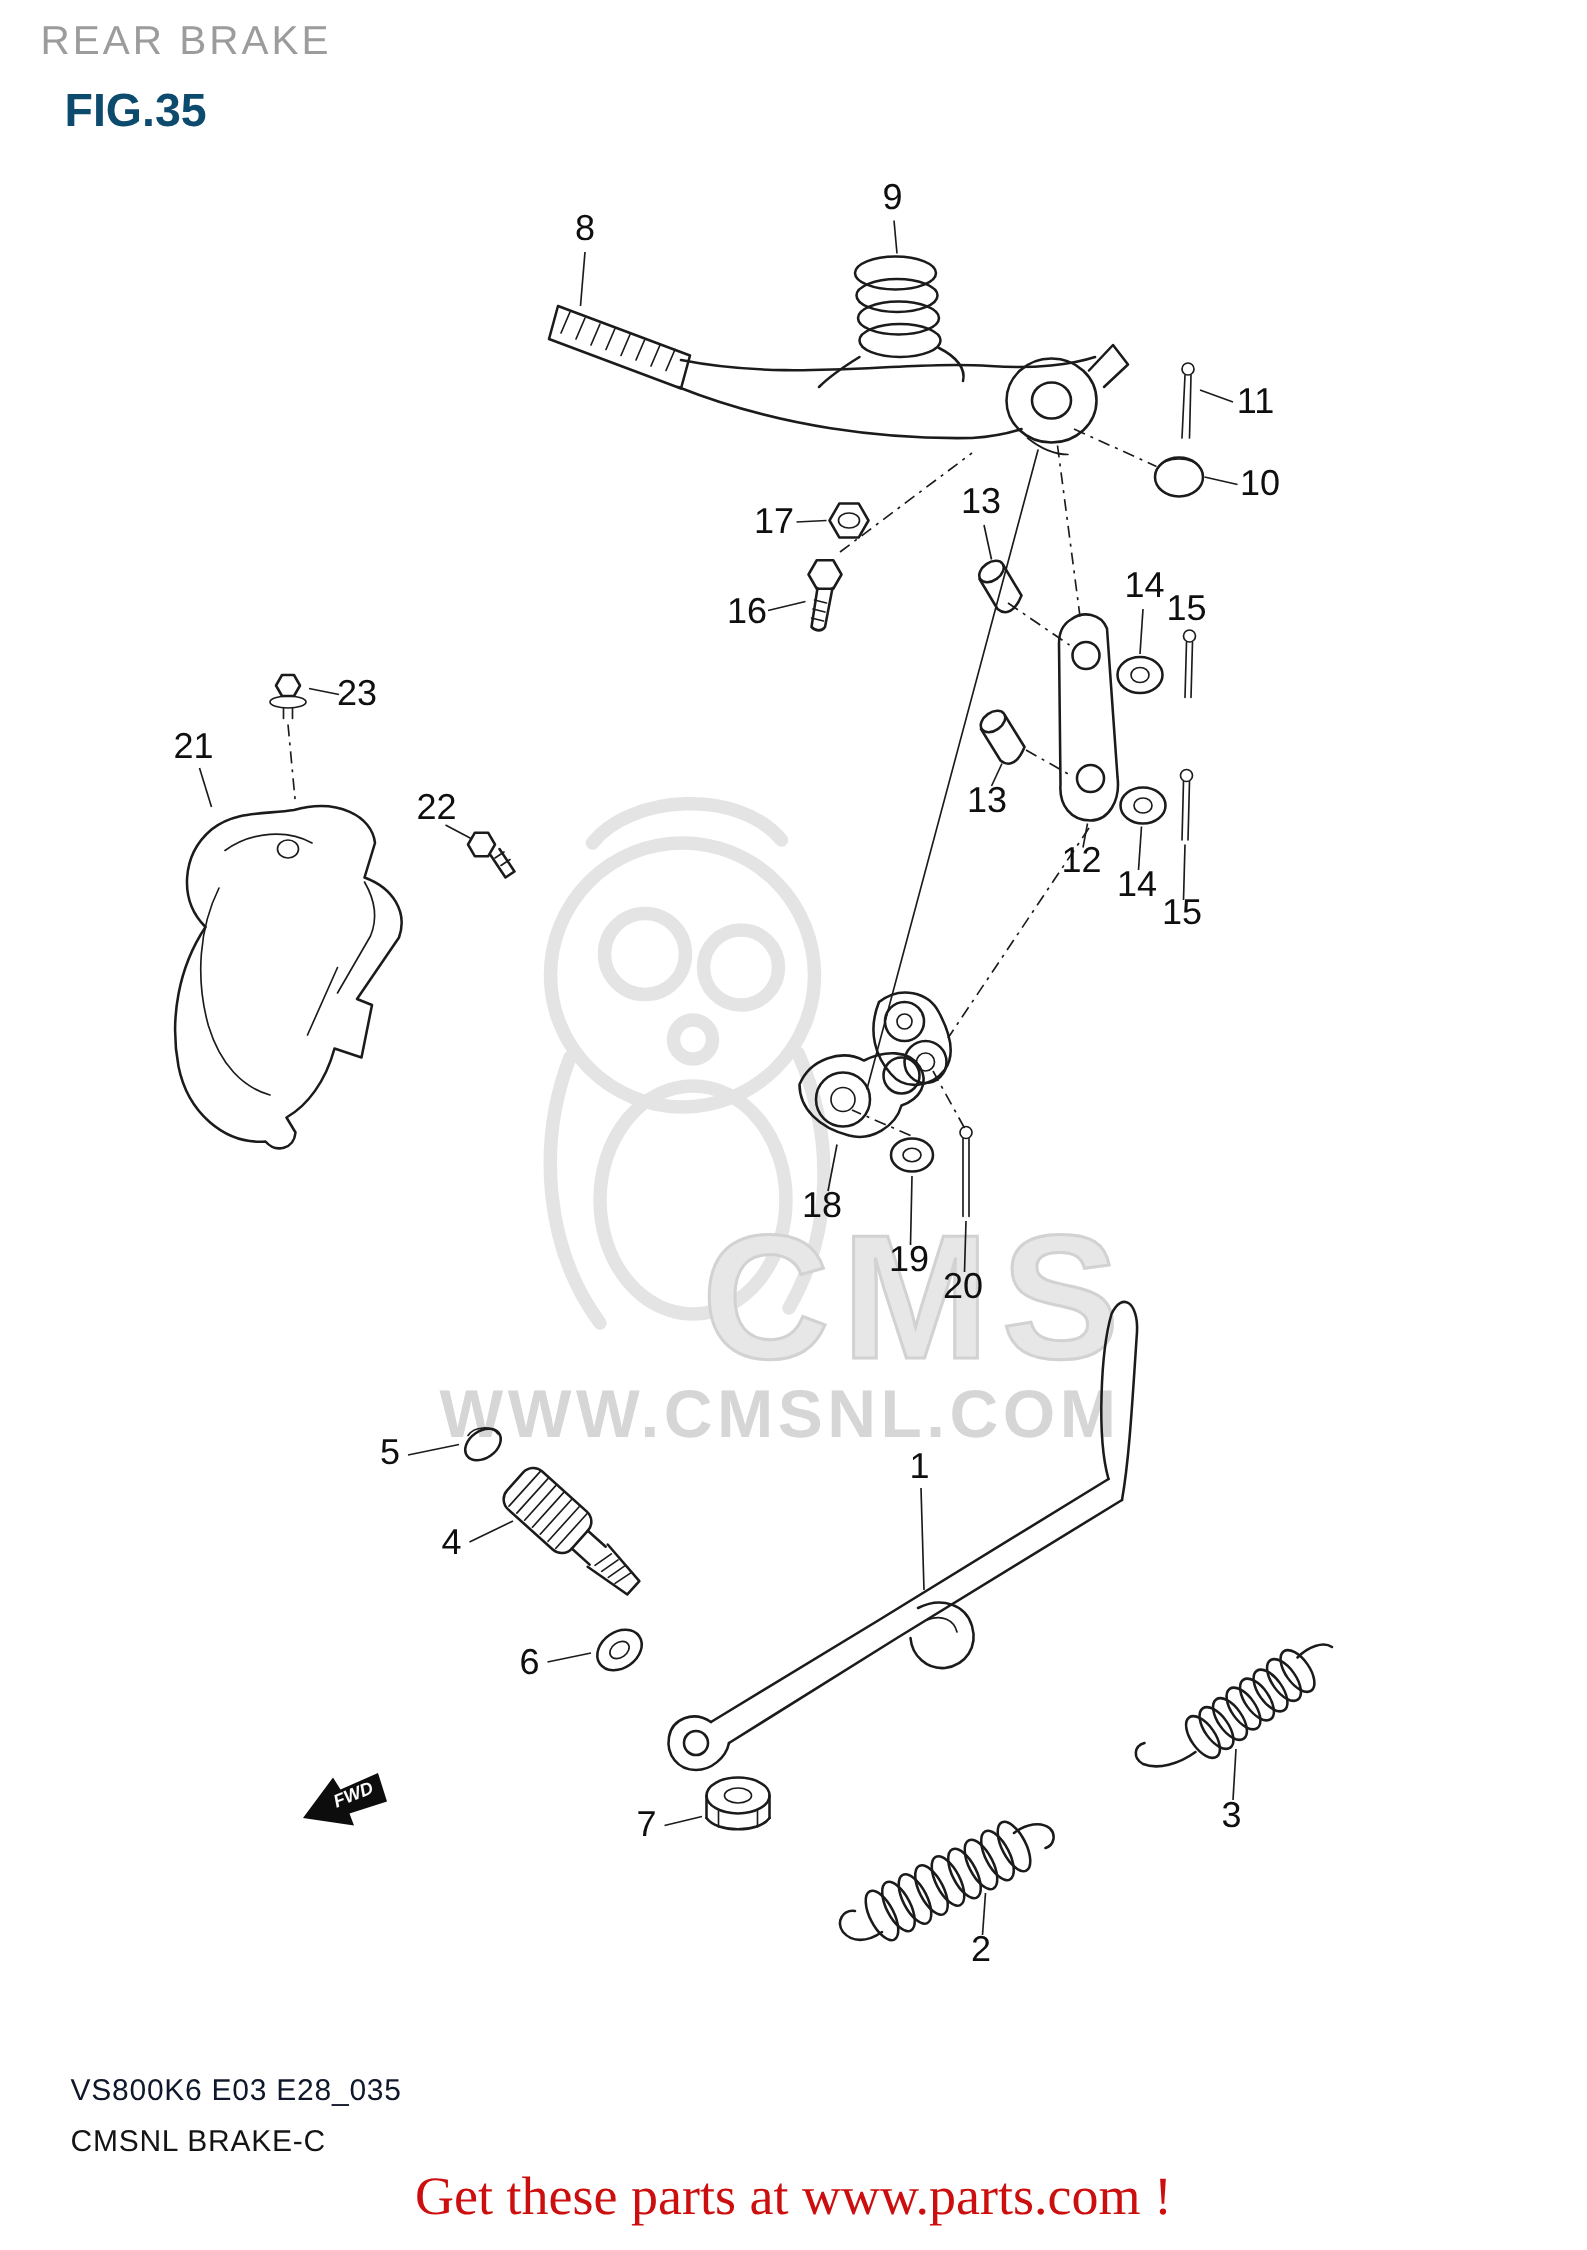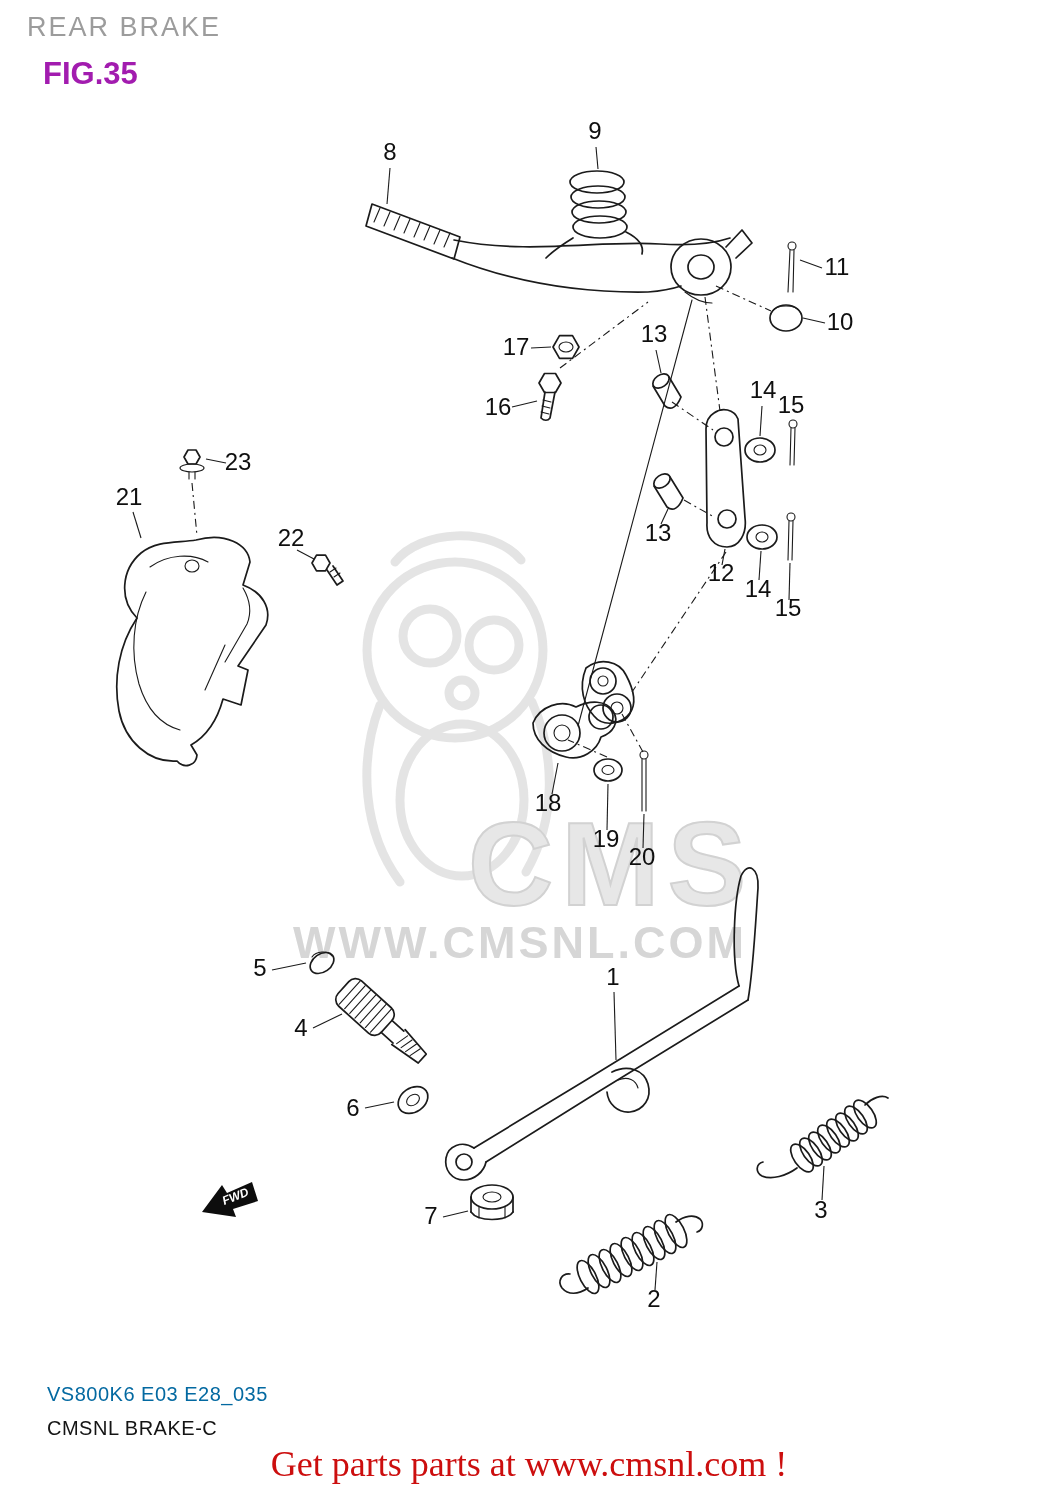--- a/index.html
+++ b/index.html
@@ -9,34 +9,34 @@
     background:#ffffff;
     font-family:"Liberation Sans",sans-serif;
     overflow:hidden;
   }
   .page-title{
     position:absolute;left:27px;top:12px;
     font-size:27px;color:#9c9c9c;letter-spacing:2px;
   }
   .fig-label{
     position:absolute;left:43px;top:56px;
-    font-size:31px;font-weight:bold;color:#a21caf;
+    font-size:31px;font-weight:bold;color:#0c4a6e;
   }
   .diagram-svg{position:absolute;left:0;top:0;}
   .ln{fill:none;stroke:#1b1b1b;stroke-width:1.7;stroke-linecap:round;stroke-linejoin:round;}
   .thin{stroke-width:1.1;}
   .dash{fill:none;stroke:#1b1b1b;stroke-width:1.1;stroke-dasharray:8 4 2 4;}
   .leader{stroke:#1b1b1b;stroke-width:1.1;fill:none;}
   .callout{font-family:"Liberation Sans",sans-serif;font-size:24px;fill:#0f0f0f;}
   .wm-ln{fill:none;stroke:#e0e0e0;stroke-width:9;stroke-linecap:round;}
   .wm-cms{font-family:"Liberation Sans",sans-serif;font-weight:bold;font-size:118px;
     fill:#e7e7e7;stroke:#d2d2d2;stroke-width:2px;letter-spacing:8px;}
   .wm-site{font-family:"Liberation Sans",sans-serif;font-weight:bold;font-size:45px;
     fill:#d6d6d6;letter-spacing:3px;}
-  .model-code{position:absolute;left:47px;top:1383px;font-size:20px;color:#0369a1;letter-spacing:.5px;}
+  .model-code{position:absolute;left:47px;top:1383px;font-size:20px;color:#0f172a;letter-spacing:.5px;}
   .figure-caption{position:absolute;left:47px;top:1417px;font-size:20px;color:#141414;letter-spacing:.5px;}
   .promo{
     position:absolute;left:0;right:0;top:1443px;text-align:center;
     font-family:"Liberation Serif",serif;font-size:36px;color:#cc0e0e;
     cursor:pointer;
   }
 </style>
 </head>
 <body>
 
@@ -306,15 +306,15 @@
       <text class="callout" x="301" y="1036">4</text>
       <text class="callout" x="353" y="1116">6</text>
       <text class="callout" x="431" y="1224">7</text>
       <text class="callout" x="654" y="1307">2</text>
       <text class="callout" x="821" y="1218">3</text>
     </g>
   </svg>
 
   <div class="model-code">VS800K6 E03 E28_035</div>
   <div class="figure-caption">CMSNL BRAKE-C</div>
-  <div class="promo">Get parts parts at www.cmsnl.com !</div>
+  <div class="promo">Get these parts at www.parts.com !</div>
 
 </div>
 
 </body></html>

